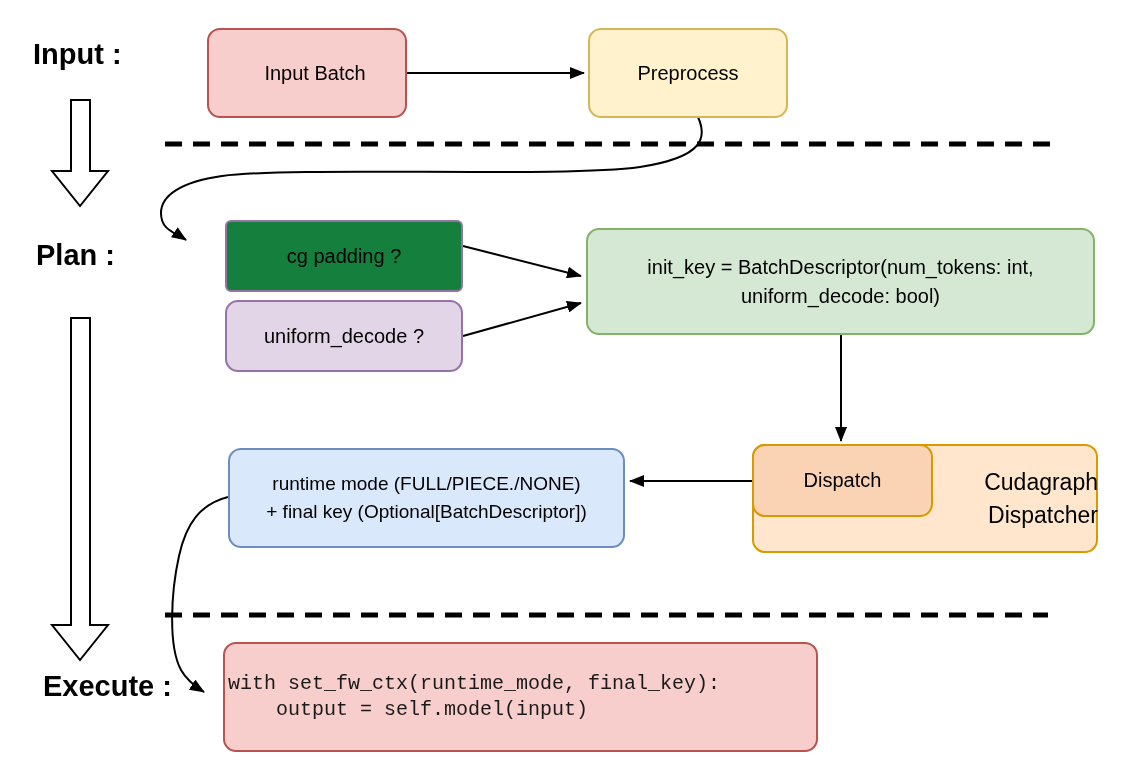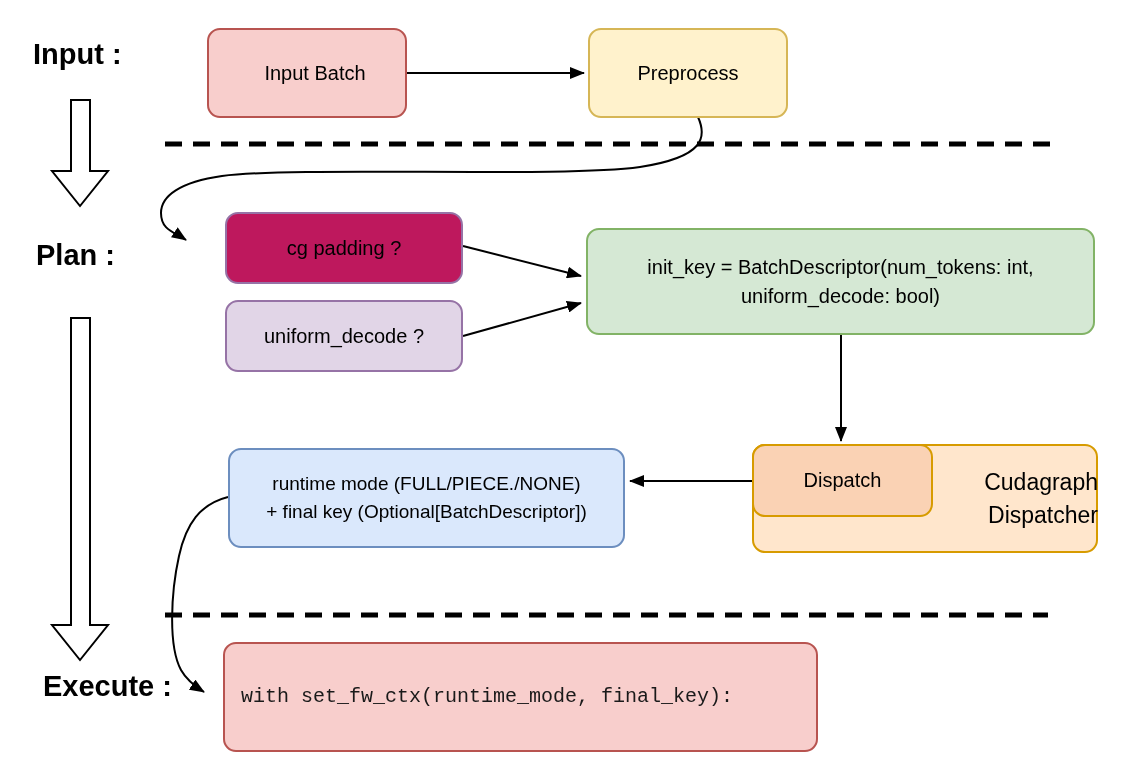--- a/index.html
+++ b/index.html
@@ -47,21 +47,21 @@
     font-size:23px; line-height:33px; color:#000;
   }
   #node-code {
     font-family:"Liberation Mono", monospace;
     font-size:20px;
     line-height:26px;
     color:#1a1a1a;
     align-items:flex-start;
     justify-content:center;
     text-align:left;
-    padding-left:16px;
+    padding-left:3px;
   }
   #node-code .ln { white-space:pre; }
   .stroke-line { stroke:#000; stroke-width:2; fill:none; }
   .dashed { stroke:#000; stroke-width:5; fill:none; stroke-dasharray:17 11; }
   .hollow-arrow { fill:#fff; stroke:#000; stroke-width:2; stroke-linejoin:miter; }
 </style>
 </head>
 <body>
 
 <div id="canvas">
@@ -100,21 +100,21 @@
   <div class="section-label" style="left:15px; top:670px;margin-left:28px;">Execute :</div>
 
   <div class="node" id="node-input-batch" style="left: 207px; top: 28px; width: 200px; height: 90px; background-color: rgb(248, 206, 204); border-color: rgb(184, 84, 80); padding-left: 16px;">
     <span class="ln">Input Batch</span>
   </div>
 
   <div class="node" id="node-preprocess" style="left: 588px; top: 28px; width: 200px; height: 90px; background-color: rgb(255, 242, 204); border-color: rgb(214, 182, 86);">
     <span class="ln">Preprocess</span>
   </div>
 
-  <div class="node" id="node-cg-padding" style="left: 225px; top: 212px; width: 238px; height: 72px; background-color: #be185d; border-color: rgb(150, 115, 166);">
+  <div class="node" id="node-cg-padding" style="left: 225px; top: 220px; width: 238px; height: 72px; background-color: #15803d; border-color: rgb(150, 115, 166); border-radius: 6px;">
     <span class="ln">cg padding ?</span>
   </div>
 
   <div class="node" id="node-uniform-decode" style="left: 225px; top: 300px; width: 238px; height: 72px; background-color: rgb(225, 213, 231); border-color: rgb(150, 115, 166);">
     <span class="ln">uniform_decode ?</span>
   </div>
 
   <div class="node" id="node-init-key" style="left: 586px; top: 228px; width: 509px; height: 107px; background-color: rgb(213, 232, 212); border-color: rgb(130, 179, 102);">
     <span class="ln">init_key = BatchDescriptor(num_tokens: int,</span>
     <span class="ln">uniform_decode: bool)</span>
@@ -130,15 +130,16 @@
     <span class="ln">Dispatch</span>
   </div>
 
   <div class="node" id="node-runtime" style="left: 228px; top: 448px; width: 397px; height: 100px; background-color: rgb(218, 232, 252); border-color: rgb(108, 142, 191);">
     <span class="ln">runtime mode (FULL/PIECE./NONE)</span>
     <span class="ln">+ final key (Optional[BatchDescriptor])</span>
   </div>
 
   <div class="node" id="node-code" style="left: 223px; top: 642px; width: 595px; height: 110px; background-color: rgb(248, 206, 204); border-color: rgb(184, 84, 80);">
     <span class="ln">with set_fw_ctx(runtime_mode, final_key):</span>
+    <span class="ln">    output = self.model(input)</span>
   </div>
 
 </div>
 
 </body></html>

